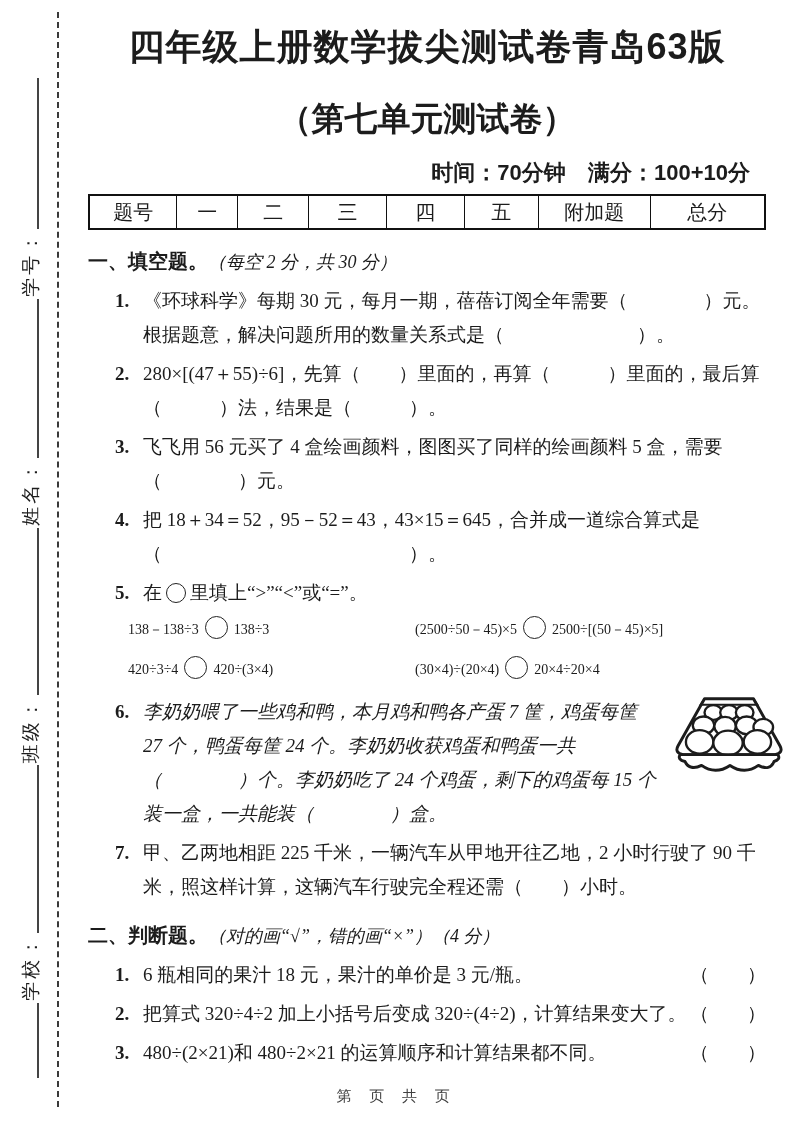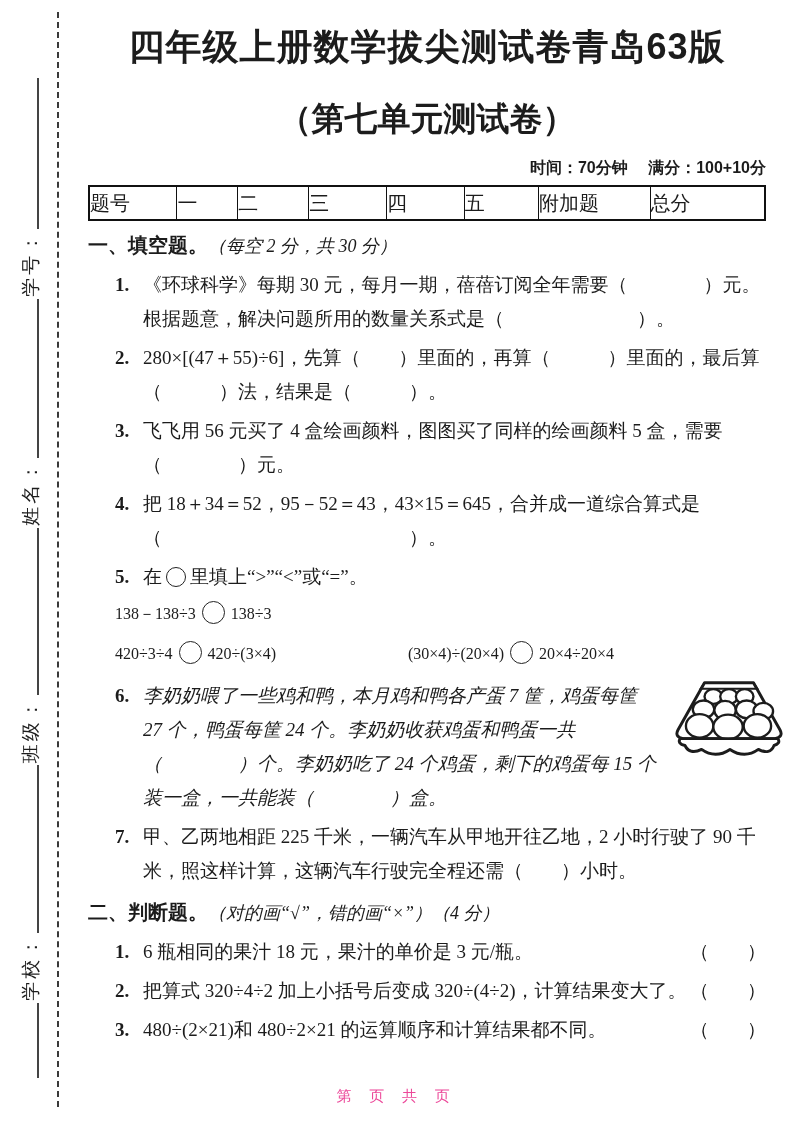--- a/index.html
+++ b/index.html
@@ -19,51 +19,51 @@
   .blankline { border-bottom:2px solid #444; height:16px; }
   .bl-a { flex:0.45; } .bl-b { flex:1; } .bl-c { flex:1; } .bl-d { flex:0.95; } .bl-e { flex:0.9; }
 
   .content { position:absolute; left:88px; top:18px; width:678px; }
 
   .title { text-align:center; font-family:"Liberation Sans","DejaVu Sans",sans-serif;
     font-weight:900; font-size:36px; letter-spacing:1px; line-height:58px; }
   .subtitle { text-align:center; font-family:"Liberation Sans","DejaVu Sans",sans-serif;
     font-weight:900; font-size:33px; line-height:46px; margin-top:20px; }
   .meta { text-align:right; font-family:"Liberation Sans","DejaVu Sans",sans-serif;
-    font-weight:600; font-size:16px; margin:16px 0 6px 0; }
+    font-weight:600; font-size:22px; margin:16px 16px 6px 0; }
   .meta span + span { margin-left:16px; }
 
   table.score-table { width:100%; border-collapse:collapse; border:2.5px solid #111; }
-  table.score-table td { border:1.6px solid #111; height:34px; 
+  table.score-table td { border:1.6px solid #111; height:34px; text-align:center;
     font-size:20px; vertical-align:middle; }
 
-  .sec-head { margin-top:7px; font-size:20px; line-height:34px; }
+  .sec-head { margin-top:14px; font-size:20px; line-height:34px; }
   .sec-title { font-weight:bold; }
   .sec-note { font-style:italic; font-size:18px; }
 
   .q { display:flex; margin:5px 0 0 27px; font-size:19px; line-height:34px; }
   .qnum { flex:none; width:28px; font-weight:bold; }
   .qtext { flex:1; }
 
-  .cmp-row { display:flex; margin-left:27px; font-size:16px; line-height:40px; }
+  .cmp-row { display:flex; margin-left:40px; font-size:14px; line-height:40px; }
   .cmp-item { white-space:nowrap; }
   .cmp-row .cmp-item:first-child { width:45%; }
   .circle { display:inline-block; width:23px; height:23px; border:1.8px solid #222;
     border-radius:50%; vertical-align:-5px; margin:0 6px; }
   .circle.small { width:20px; height:20px; vertical-align:-4px; margin:0 4px; }
 
   .q6 .qtext { position:relative;font-style:italic; }
   .egg-float { float:right; width:118px; height:94px; margin:-4px -22px 2px 10px; }
   svg.egg ellipse { fill:#fff; stroke:#1c1c1c; stroke-width:2.4; }
 
   .judge { position:relative; padding-right:78px; }
   .bracket { position:absolute; right:0; bottom:0; font-size:19px; white-space:nowrap; }
 
   .footer { position:absolute; left:0; right:0; bottom:16px; text-align:center;
-    font-size:15px; letter-spacing:7px; color:#ec4899; }
+    font-size:15px; letter-spacing:7px; color:#404040; }
 </style>
 </head>
 <body>
 
 <div class="page">
 
   <div class="side-dashed"></div>
 
   <div class="side-strip">
     <div class="side-rotated">
@@ -142,20 +142,23 @@
       <div class="q">
         <span class="qnum">5.</span>
         <div class="qtext">
           <span>在</span><span class="circle small"></span><span>里填上“&gt;”“&lt;”或“=”。</span>
         </div>
       </div>
       <div class="cmp-row">
         <div class="cmp-item">
           <span>138－138÷3</span><span class="circle"></span><span>138÷3</span>
         </div>
+        <div class="cmp-item">
+          <span>(2500÷50－45)×5</span><span class="circle"></span><span>2500÷[(50－45)×5]</span>
+        </div>
       </div>
       <div class="cmp-row">
         <div class="cmp-item">
           <span>420÷3÷4</span><span class="circle"></span><span>420÷(3×4)</span>
         </div>
         <div class="cmp-item">
           <span>(30×4)÷(20×4)</span><span class="circle"></span><span>20×4÷20×4</span>
         </div>
       </div>
 

